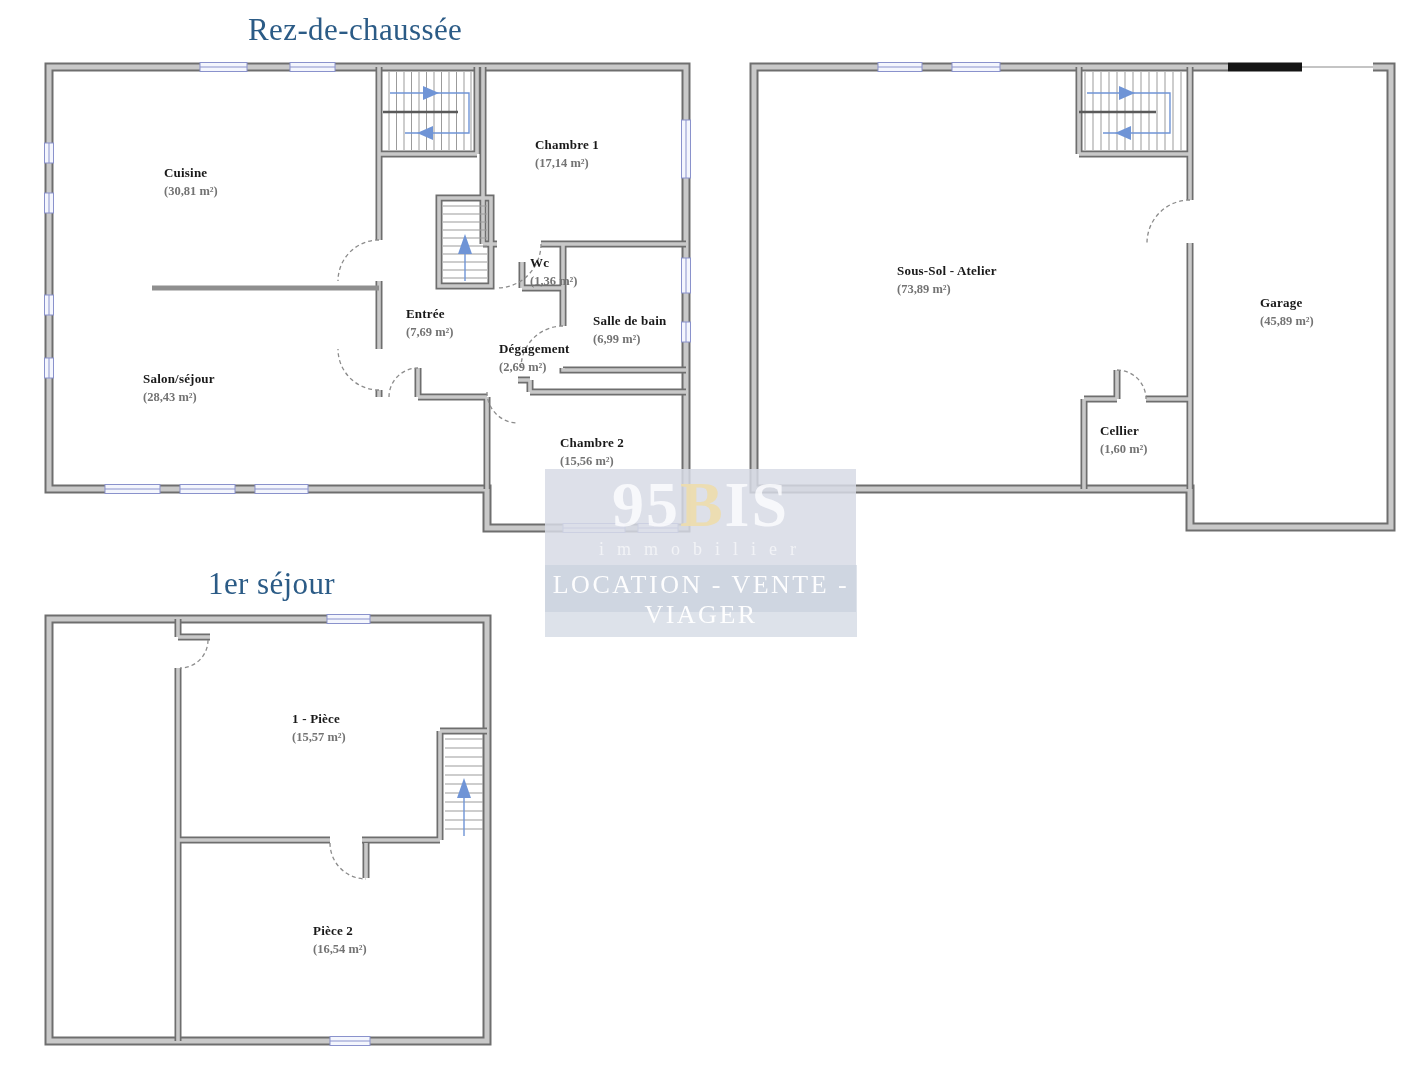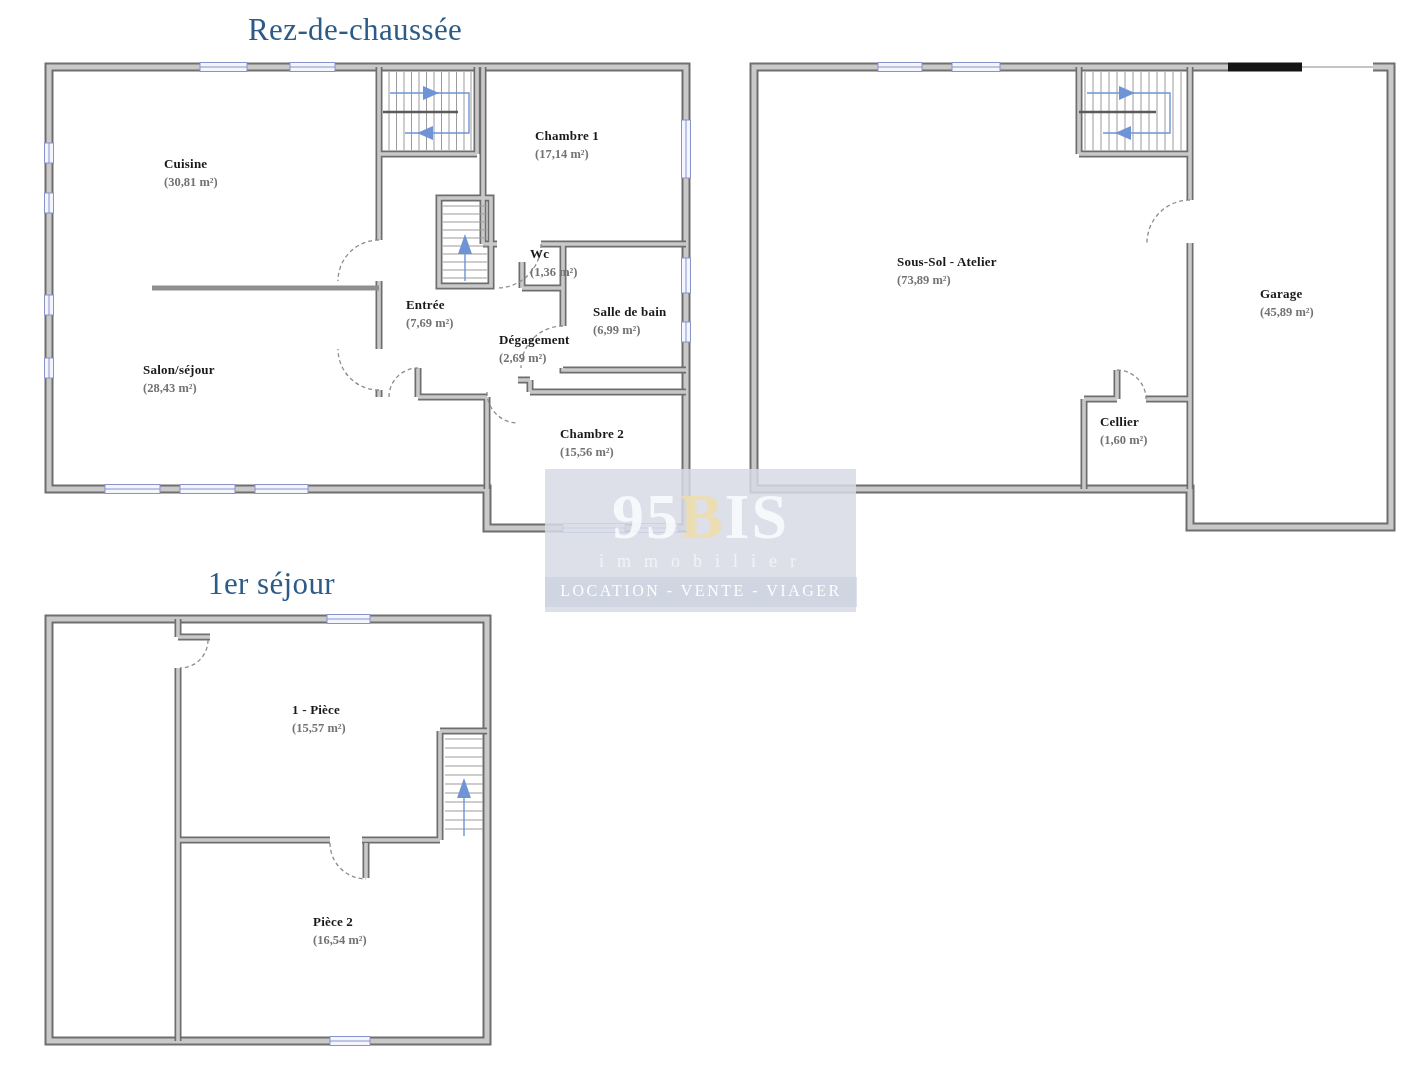--- a/index.html
+++ b/index.html
@@ -20,32 +20,32 @@
   .tread{fill:none;stroke:#9b9b9b;stroke-width:1;}
   .stairdiv{stroke:#5a5a5a;stroke-width:2.6;}
   .bluepath{fill:none;stroke:#6f94d6;stroke-width:1.4;}
   .bluearrow{fill:#6f94d6;}
   
   .doorarc{fill:none;stroke:#8c8c8c;stroke-width:1.3;stroke-dasharray:4 3;}
   .garagedoor{fill:#151515;}
   .garagethin{stroke:#c4c4c4;stroke-width:2;}
 
   .floor-title{position:absolute;font-size:31px;color:#2b5b86;letter-spacing:.4px;white-space:nowrap;}
-  .room-label{position:absolute;white-space:nowrap;line-height:16px;}
+  .room-label{position:absolute;white-space:nowrap;line-height:16px;margin-top:9px;}
   .rname{font-size:13px;font-weight:bold;color:#191919;letter-spacing:.2px;}
   .rarea{font-size:12.5px;font-weight:bold;color:#737373;margin-top:2px;}
 
   .watermark{position:absolute;left:545px;top:469px;width:311px;height:143px;
              background:rgba(215,219,229,0.85);display:flex;flex-direction:column;align-items:center;}
-  .wm-brand{font-size:64px;font-weight:bold;line-height:1;letter-spacing:2px;margin-top:16px;}
+  .wm-brand{font-size:64px;font-weight:bold;line-height:1;letter-spacing:2px;margin-top:4px;}
   .wm-95{color:rgba(252,253,255,0.82);}
   .wm-b{color:rgba(236,220,175,0.95);}
   .wm-sub{font-size:18px;letter-spacing:13px;text-indent:7px;color:rgba(255,255,255,0.62);margin-top:2px;}
   .wm-tag{margin-top:5px;width:100%;text-align:center;background:rgba(199,206,220,0.6);
-          color:rgba(255,255,255,0.95);font-size:16px;letter-spacing:2.5px;padding:5px 0 7px 1px;}
+          color:rgba(255,255,255,0.95);font-size:26px;letter-spacing:2.5px;padding:5px 0 7px 1px;}
 </style>
 </head>
 <body>
 
 <div class="canvas">
 
   <svg width="1410" height="1080" viewBox="0 0 1410 1080">
     <defs>
       <path id="gf-outer" d="M49 67 H686 V528 H487 V489 H49 Z"></path>
       <path id="gf-inner" d="M379 67 V240 M379 281 V349 M379 390 V397 M379 154 H477 M477 67 V154 M483 67 V244 M483 244 H497 M541 244 H686 M563 244 V326 M563 368 V370 H686 M522 288 H563 M522 262 V288 M530 380 V392 M518 380 H530 M530 392 H686 M418 368 V397 M418 397 H487 M487 397 V489 M439 198 H491 V286 H439 Z"></path>

